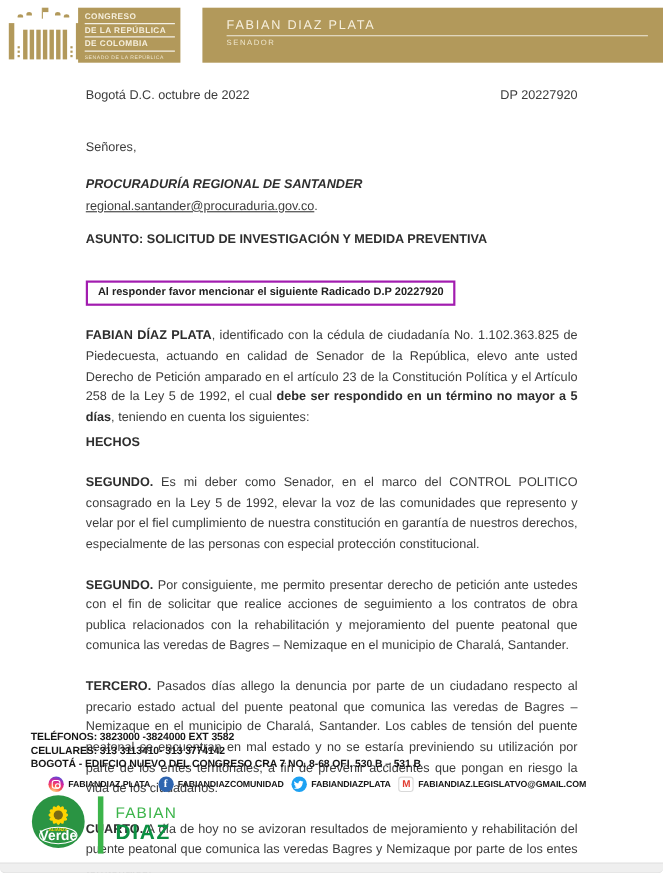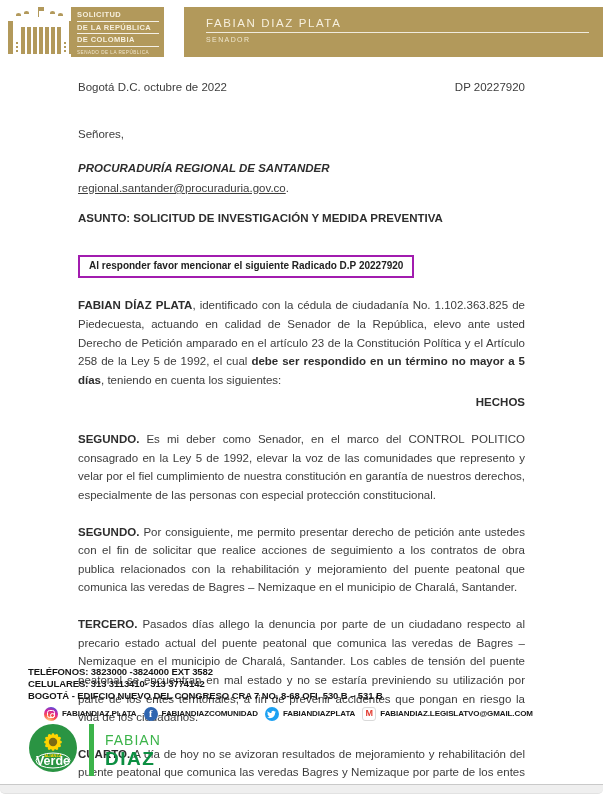--- a/index.html
+++ b/index.html
@@ -52,21 +52,21 @@
   .recipient { margin-top:16px; font-weight:700; color:#2e2e2e;font-style:italic; }
   .email-line { margin-top:1px; }
   .email-line a { color:#3c3c3c; text-decoration:underline; }
   .subject { margin-top:11px; font-weight:700; color:#2e2e2e; }
   .radicado-box {
     margin-top:28px; display:inline-block; border:2px solid #a21caf;
     padding:1px 9px 2px 9px; font-weight:700; color:#222; font-size:10px;
   }
   .para { margin-top:18px; text-align:justify; }
   .para b { color:#2d2d2d; }
-  .hechos { margin-top:4px; text-align:right; font-weight:700; font-size:11.5px; color:#2e2e2e; }
+  .hechos { margin-top:4px; text-align:left; font-weight:700; font-size:11.5px; color:#2e2e2e; }
 
   
   .page-footer {
     position:absolute; left:28px; right:8px; bottom:17px;
     display:flex; justify-content:space-between; align-items:flex-start;flex-direction:column;
   }
   .contact-block { font-size:9.5px; font-weight:700; color:#161616; letter-spacing:-.1px; line-height:1.28; }
   .social-row { display:flex; align-items:center; gap:7px; margin-top:5px;padding-left:16px; }
   .social-item { display:flex; align-items:center; gap:4px; }
   .social-label { font-size:8px; font-weight:700; color:#161616; letter-spacing:-.1px; }
@@ -122,21 +122,21 @@
         <span class="cdots">
             <i></i>
             <i></i>
             <i></i>
           </span>
         <span class="cend"></span>
       </div>
     </div>
 
     <div class="congress-block">
-      <div class="cl">SOLICITUD</div>
+      <div class="cl">CONGRESO</div>
       <div class="cl">DE LA REPÚBLICA</div>
       <div class="cl">DE COLOMBIA</div>
       <div class="csub">SENADO DE LA REPÚBLICA</div>
     </div>
 
     <div class="senator-banner">
       <div class="sname">FABIAN DIAZ PLATA</div>
       <div class="srole">SENADOR</div>
     </div>
   </header>

